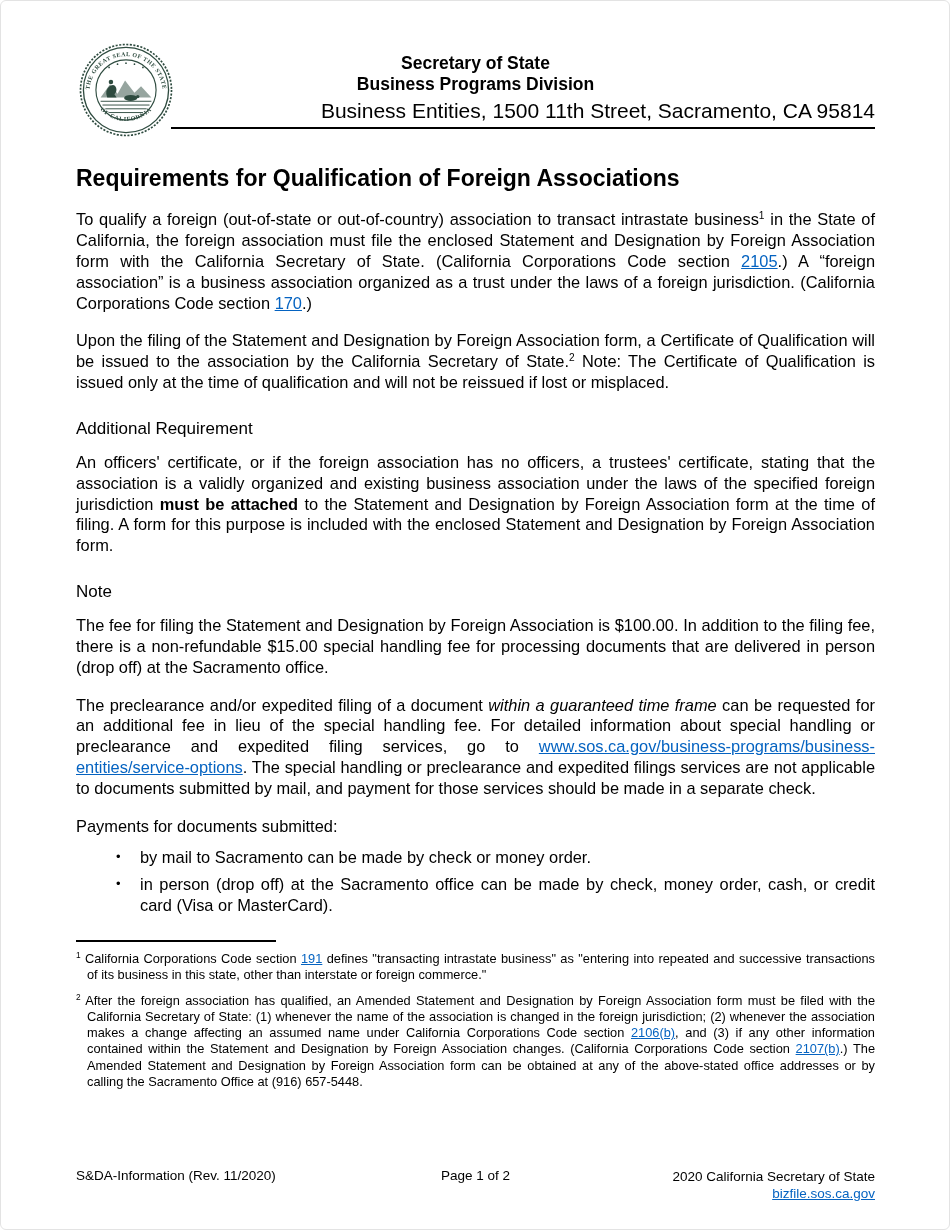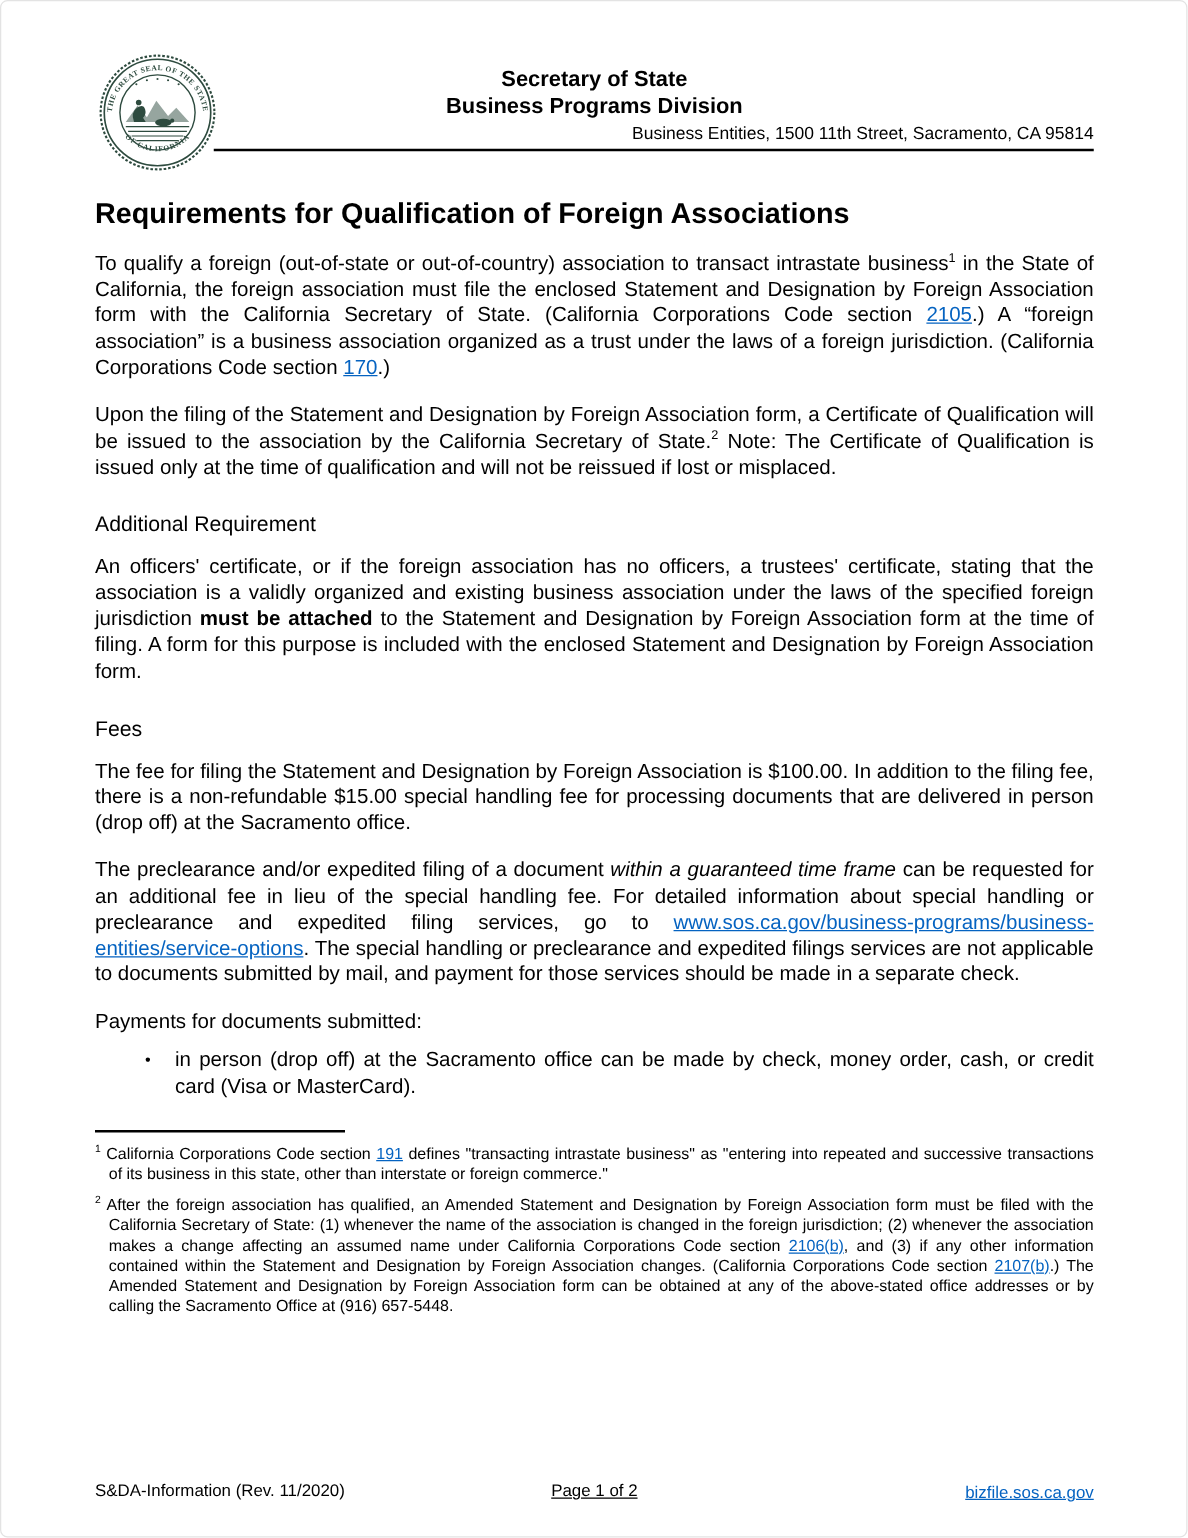--- a/index.html
+++ b/index.html
@@ -18,21 +18,21 @@
   }
   .page { padding: 40px 74px 0 75px; }
 
   
   .header { position: relative; }
   .seal { position: absolute; left: 3px; top: 0; width: 94px; height: 98px; }
   .seal svg { width: 100%; height: 100%; color: var(--color-seal, #2e4b3f); }
   .seal-ring-text { fill: currentColor; font-family: "Liberation Serif", serif; font-weight: bold; }
   .header-text { text-align: right; padding-top: 12px; line-height: 1.22; }
   .header-org { font-size: 17.5px; font-weight: bold; text-align: center; }
-  .header-address { font-size: 14px; margin-top: 2px; }
+  .header-address { font-size: 21px; margin-top: 2px; }
   .header-rule { border-bottom: 2px solid #000; margin-left: 95px; margin-top: 4px; }
 
   
   .doc-title { text-align: left; font-size: 23px; font-weight: bold; margin: 36px 0 0 0; }
 
   
   .para { font-size: 16.4px; line-height: 1.27; text-align: justify; margin: 17px 0 0 0; }
   .section-heading { font-size: 17px; font-weight: normal; margin: 26px 0 0 0; }
   .section-heading + .para { margin-top: 13px; }
   a.link { color: var(--color-link, #0563C1); text-decoration: underline; cursor: pointer; }
@@ -47,21 +47,21 @@
   
   .footnote-sep { border-top: 2px solid #000; width: 200px; margin-top: 24px; }
   .footnotes { margin-top: 7px; }
   .footnote { font-size: 12.8px; line-height: 1.27; text-align: justify; padding-left: 11px; text-indent: -11px; margin: 9px 0 0 0; }
   .footnote sup { font-size: 0.65em; vertical-align: super; line-height: 0; }
 
   
   .footer { position: absolute; left: 75px; right: 74px; bottom: 26px; font-size: 13.5px; }
   .footer-row { display: flex; align-items: flex-start; gap: 16px; }
   .footer-left { flex: 1.2; text-align: left; }
-  .footer-center { flex: 1; text-align: center; text-decoration: underline; }
+  .footer-center { flex: 1; text-align: center; }
   .footer-right { flex: 1.2; text-align: right; line-height: 1.3; }
 </style>
 </head>
 <body>
 
 <div class="sheet">
   <div class="page">
 
     <div class="header">
       <div class="seal">
@@ -106,41 +106,43 @@
 
     <h1 class="doc-title">Requirements for Qualification of Foreign Associations</h1>
 
     <p class="para"><span>To qualify a foreign (out-of-state or out-of-country) association to transact intrastate business</span><sup class="fn-ref">1</sup><span> in the State of California, the foreign association must file the enclosed Statement and Designation by Foreign Association form with the California Secretary of State. (California Corporations Code section </span><a class="link" href="#">2105</a><span>.)  A “foreign association” is a business association organized as a trust under the laws of a foreign jurisdiction.  (California Corporations Code section </span><a class="link" href="#">170</a><span>.)</span></p>
 
     <p class="para"><span>Upon the filing of the Statement and Designation by Foreign Association form, a Certificate of Qualification will be issued to the association by the California Secretary of State.</span><sup class="fn-ref">2</sup><span>  Note: The Certificate of Qualification is issued only at the time of qualification and will not be reissued if lost or misplaced.</span></p>
 
     <h2 class="section-heading">Additional Requirement</h2>
     <p class="para"><span>An officers' certificate, or if the foreign association has no officers, a trustees' certificate, stating that the association is a validly organized and existing business association under the laws of the specified foreign jurisdiction </span><span class="bold-run">must be attached</span><span> to the Statement and Designation by Foreign Association form at the time of filing.  A form for this purpose is included with the enclosed Statement and Designation by Foreign Association form.</span></p>
 
-    <h2 class="section-heading">Fees</h2>
+    <h2 class="section-heading">Note</h2>
     <p class="para">The fee for filing the Statement and Designation by Foreign Association is $100.00. In addition to the filing fee, there is a non-refundable $15.00 special handling fee for processing documents that are delivered in person (drop off) at the Sacramento office.</p>
 
     <p class="para"><span>The preclearance and/or expedited filing of a document </span><span class="italic-run">within a guaranteed time frame</span><span> can be requested for an additional fee in lieu of the special handling fee. For detailed information about special handling or preclearance and expedited filing services, go to </span><a class="link" href="#">www.sos.ca.gov/business-programs/business-entities/service-options</a><span>. The special handling or preclearance and expedited filings services are not applicable to documents submitted by mail, and payment for those services should be made in a separate check.</span></p>
 
     <p class="para">Payments for documents submitted:</p>
 
     <ul class="bullet-list">
+      <li>by mail to Sacramento can be made by check or money order.</li>
       <li>in person (drop off) at the Sacramento office can be made by check, money order, cash, or credit card (Visa or MasterCard).</li>
     </ul>
 
 
     <div class="footnote-sep"></div>
     <div class="footnotes">
       <p class="footnote"><sup>1</sup><span> California Corporations Code section </span><a class="link" href="#">191</a><span> defines "transacting intrastate business" as "entering into repeated and successive transactions of its business in this state, other than interstate or foreign commerce."</span></p>
       <p class="footnote"><sup>2</sup><span> After the foreign association has qualified, an Amended Statement and Designation by Foreign Association form must be filed with the California Secretary of State: (1) whenever the name of the association is changed in the foreign jurisdiction; (2) whenever the association makes a change affecting an assumed name under California Corporations Code section </span><a class="link" href="#">2106(b)</a><span>, and (3) if any other information contained within the Statement and Designation by Foreign Association changes. (California Corporations Code section </span><a class="link" href="#">2107(b)</a><span>.)  The Amended Statement and Designation by Foreign Association form can be obtained at any of the above-stated office addresses or by calling the Sacramento Office at (916) 657-5448.</span></p>
     </div>
   </div>
 
   <div class="footer">
     <div class="footer-row">
       <div class="footer-left">S&amp;DA-Information (Rev. 11/2020)</div>
       <div class="footer-center">Page 1 of 2</div>
       <div class="footer-right">
+        <div>2020 California Secretary of State</div>
         <div><a class="link" href="#">bizfile.sos.ca.gov</a></div>
       </div>
     </div>
   </div>
 </div>
 
 </body></html>

